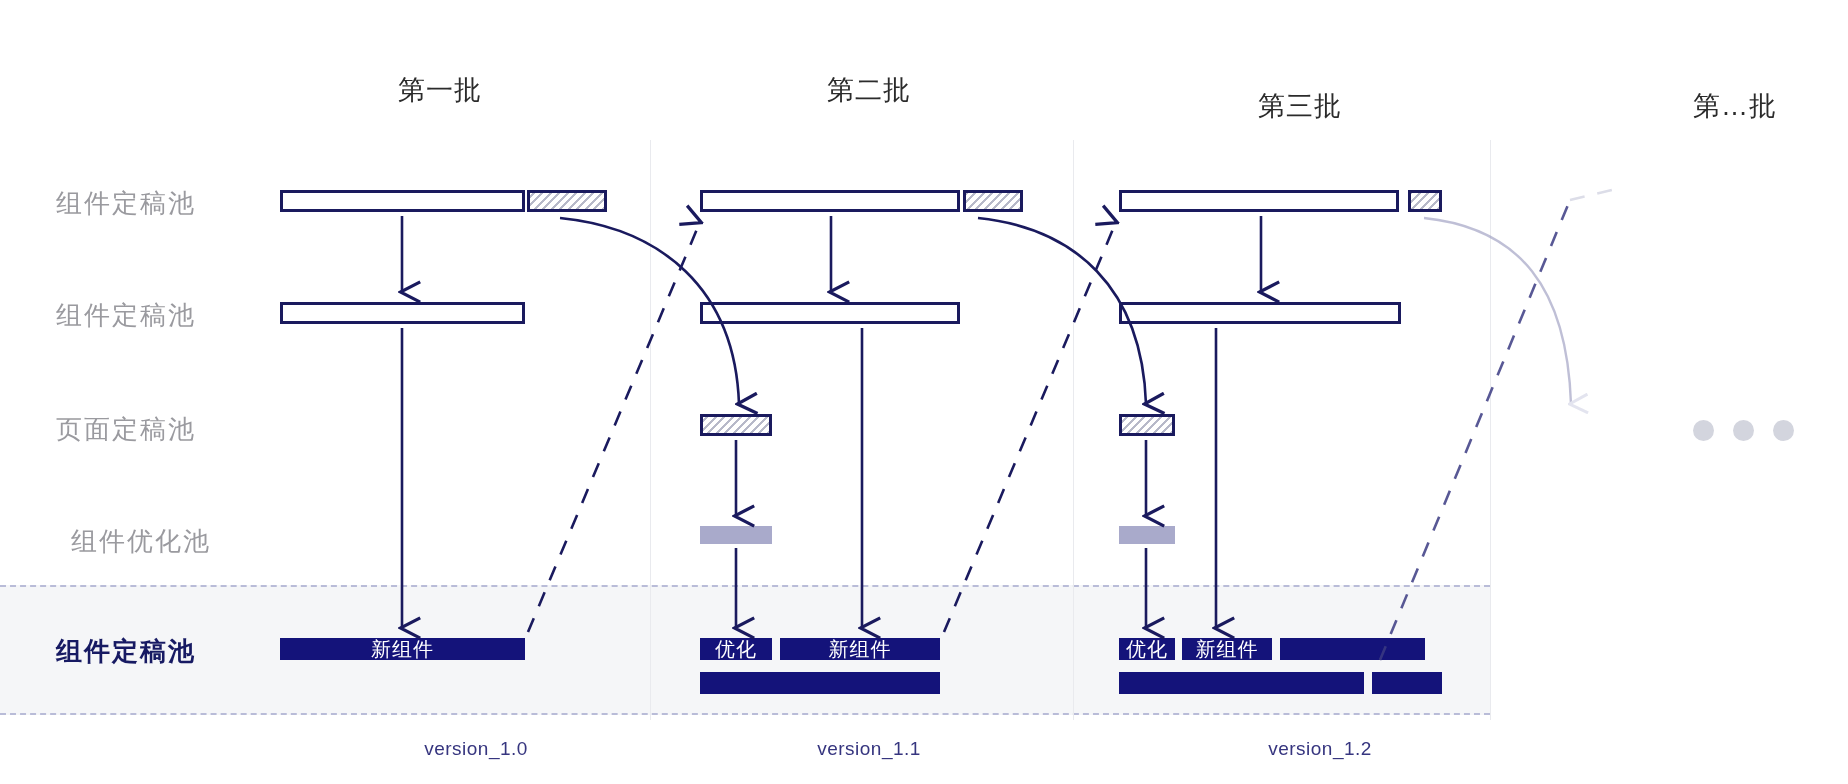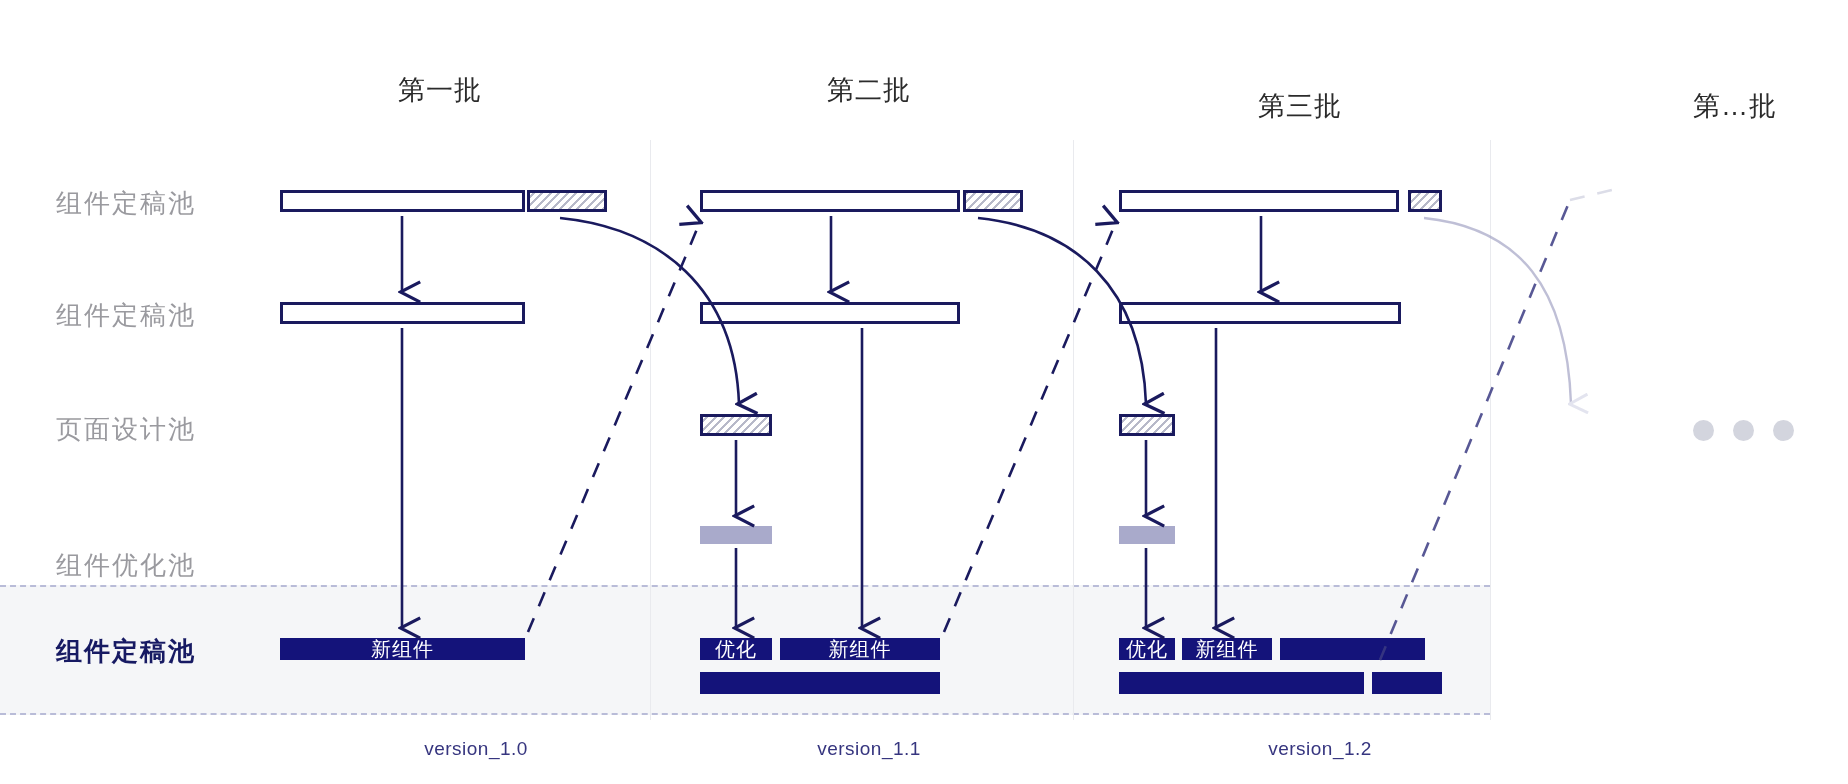--- a/index.html
+++ b/index.html
@@ -141,22 +141,22 @@
   <div class="col-sep" style="left:1073px; top:140px; height:580px;"></div>
   <div class="col-sep" style="left:1490px; top:140px; height:580px;"></div>
 
   <div class="batch-title" style="left:440px; top:72px;">第一批</div>
   <div class="batch-title" style="left:869px; top:72px;">第二批</div>
   <div class="batch-title" style="left:1300px; top:88px;">第三批</div>
   <div class="batch-title" style="left:1735px; top:88px;">第…批</div>
 
   <div class="row-label" style="top:186px;">组件定稿池</div>
   <div class="row-label" style="top:298px;">组件定稿池</div>
-  <div class="row-label" style="top:412px;">页面设计池</div>
-  <div class="row-label" style="top:548px;">组件优化池</div>
+  <div class="row-label" style="top:412px;">页面定稿池</div>
+  <div class="row-label" style="top:524px;margin-left:15px;">组件优化池</div>
   <div class="row-label emphasis" style="top:634px;">组件定稿池</div>
 
   <div class="bar outline" style="left:280px;  top:190px; width:245px; height:22px;"></div>
   <div class="bar hatch" style="left:527px;  top:190px; width:80px;  height:22px;"></div>
 
   <div class="bar outline" style="left:700px;  top:190px; width:260px; height:22px;"></div>
   <div class="bar hatch" style="left:963px;  top:190px; width:60px;  height:22px;"></div>
 
   <div class="bar outline" style="left:1119px; top:190px; width:280px; height:22px;"></div>
   <div class="bar hatch" style="left:1408px; top:190px; width:34px;  height:22px;"></div>

